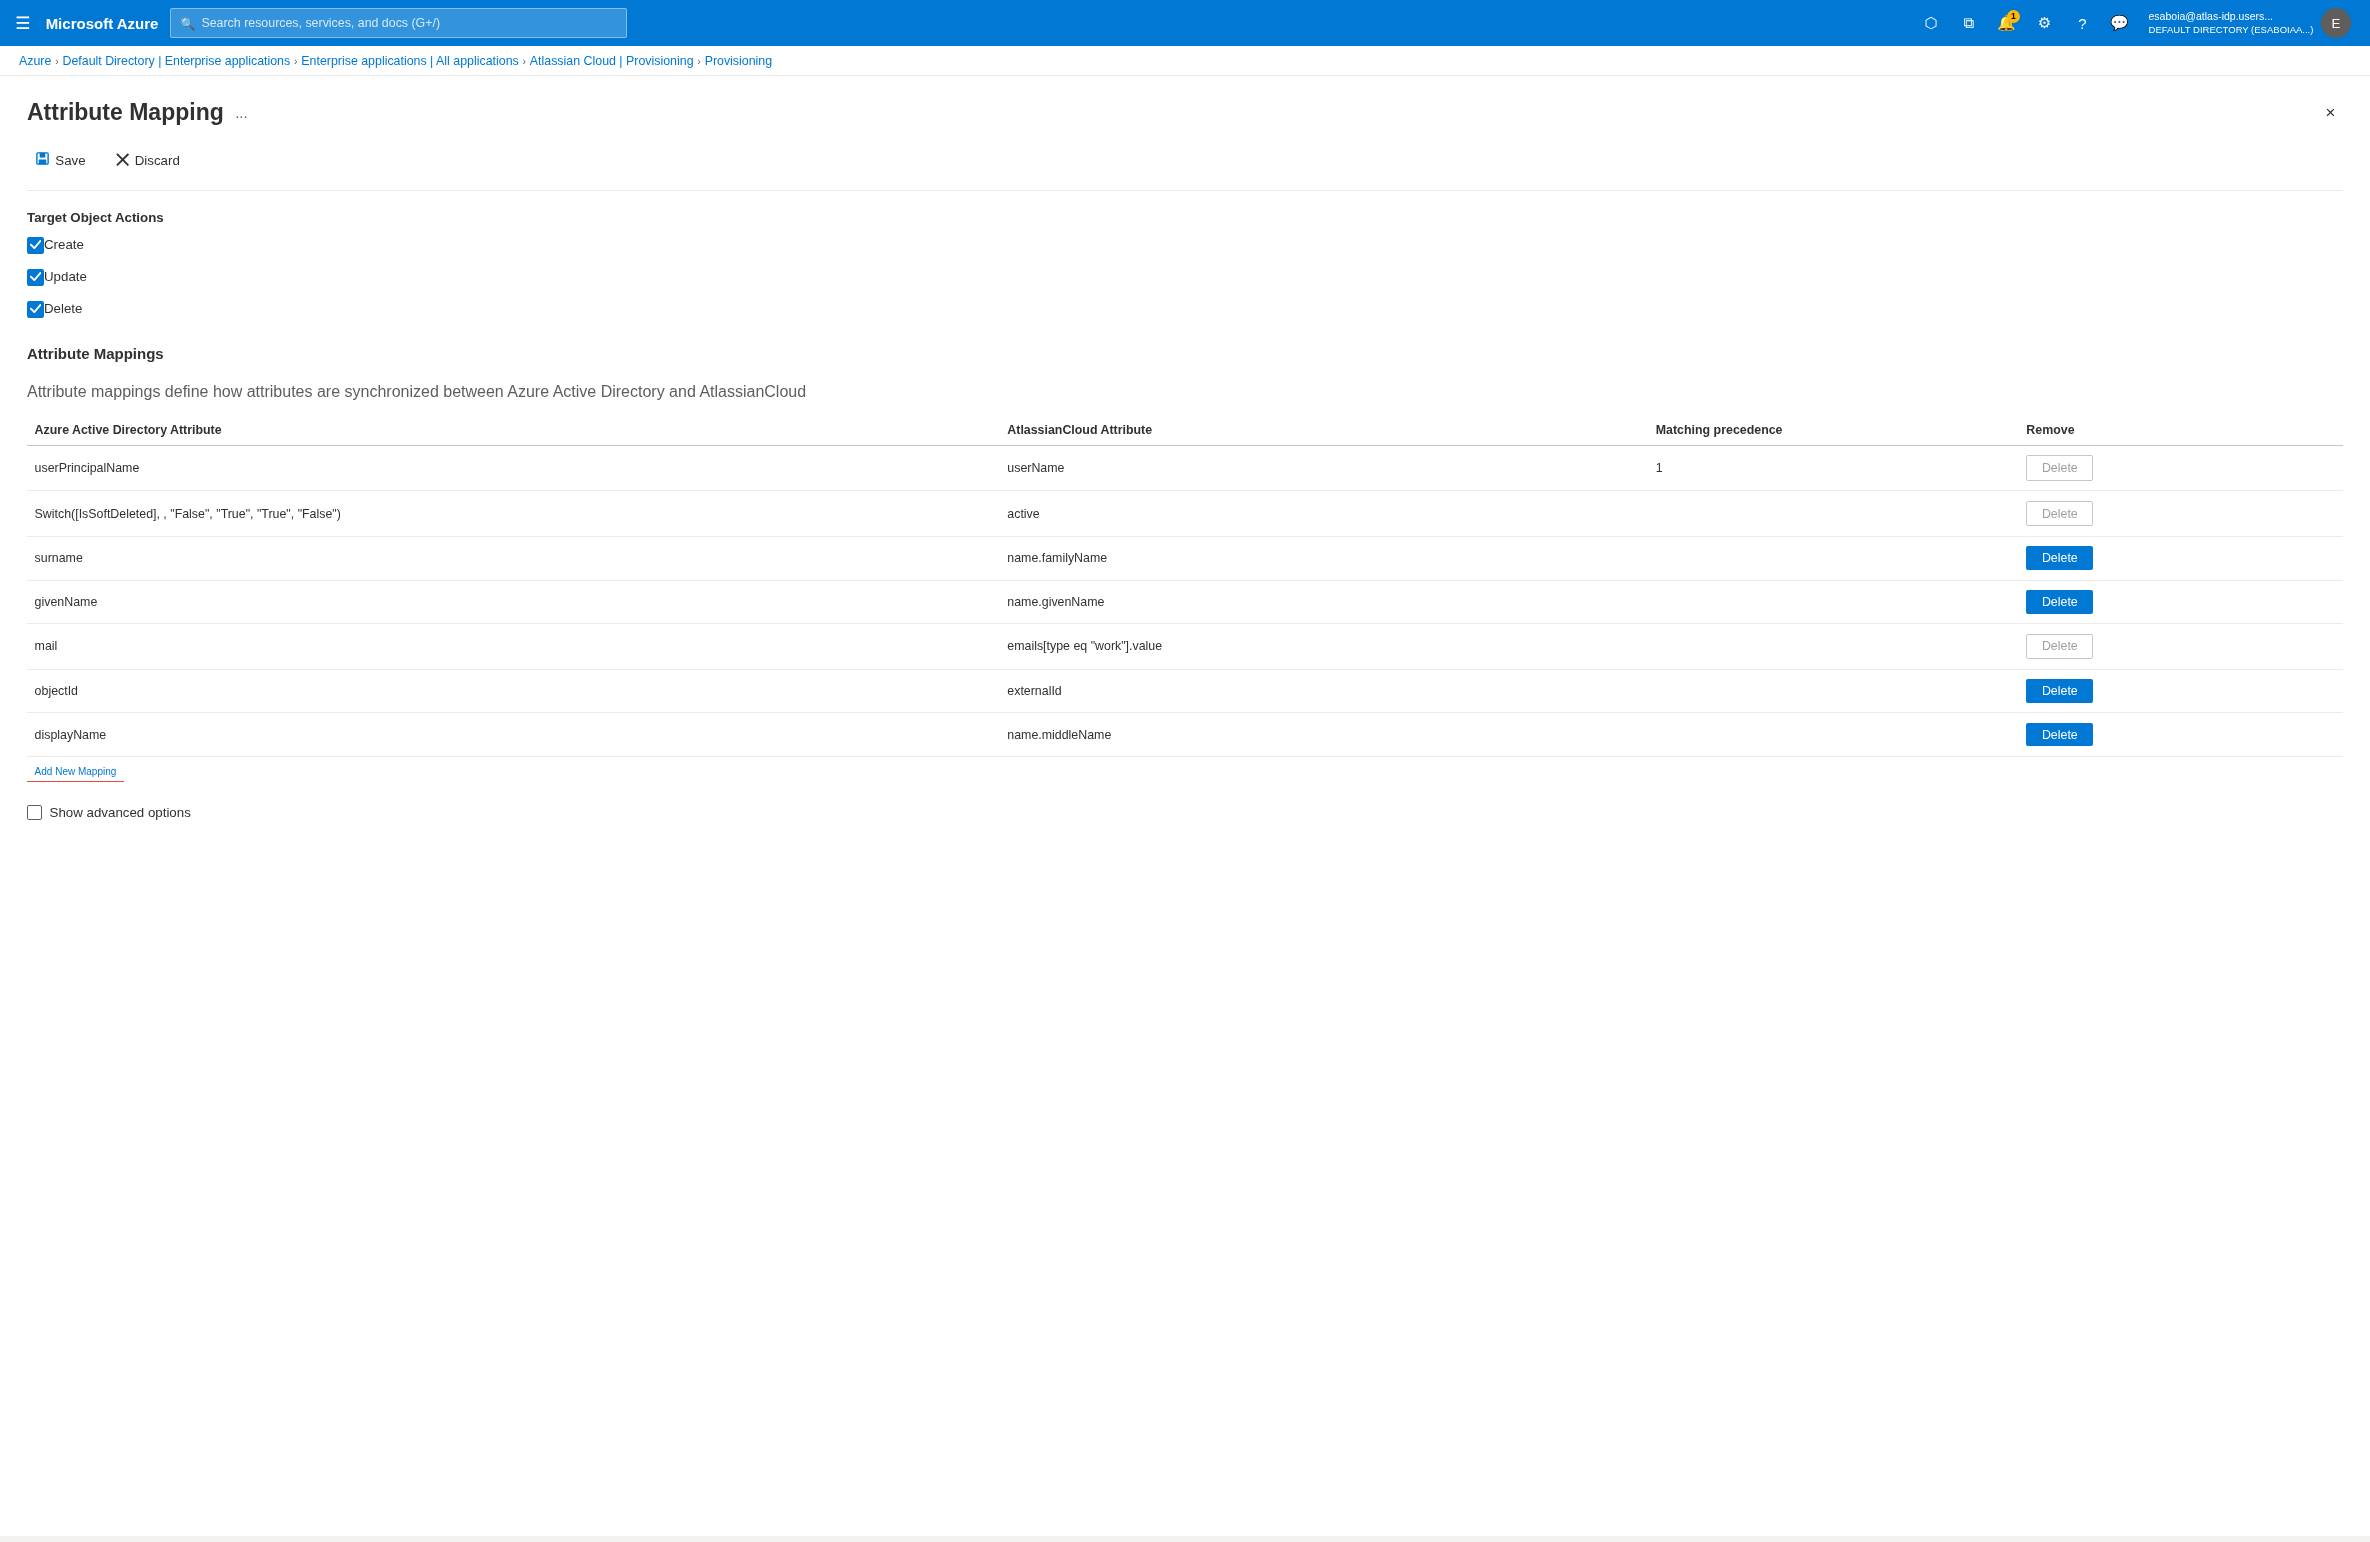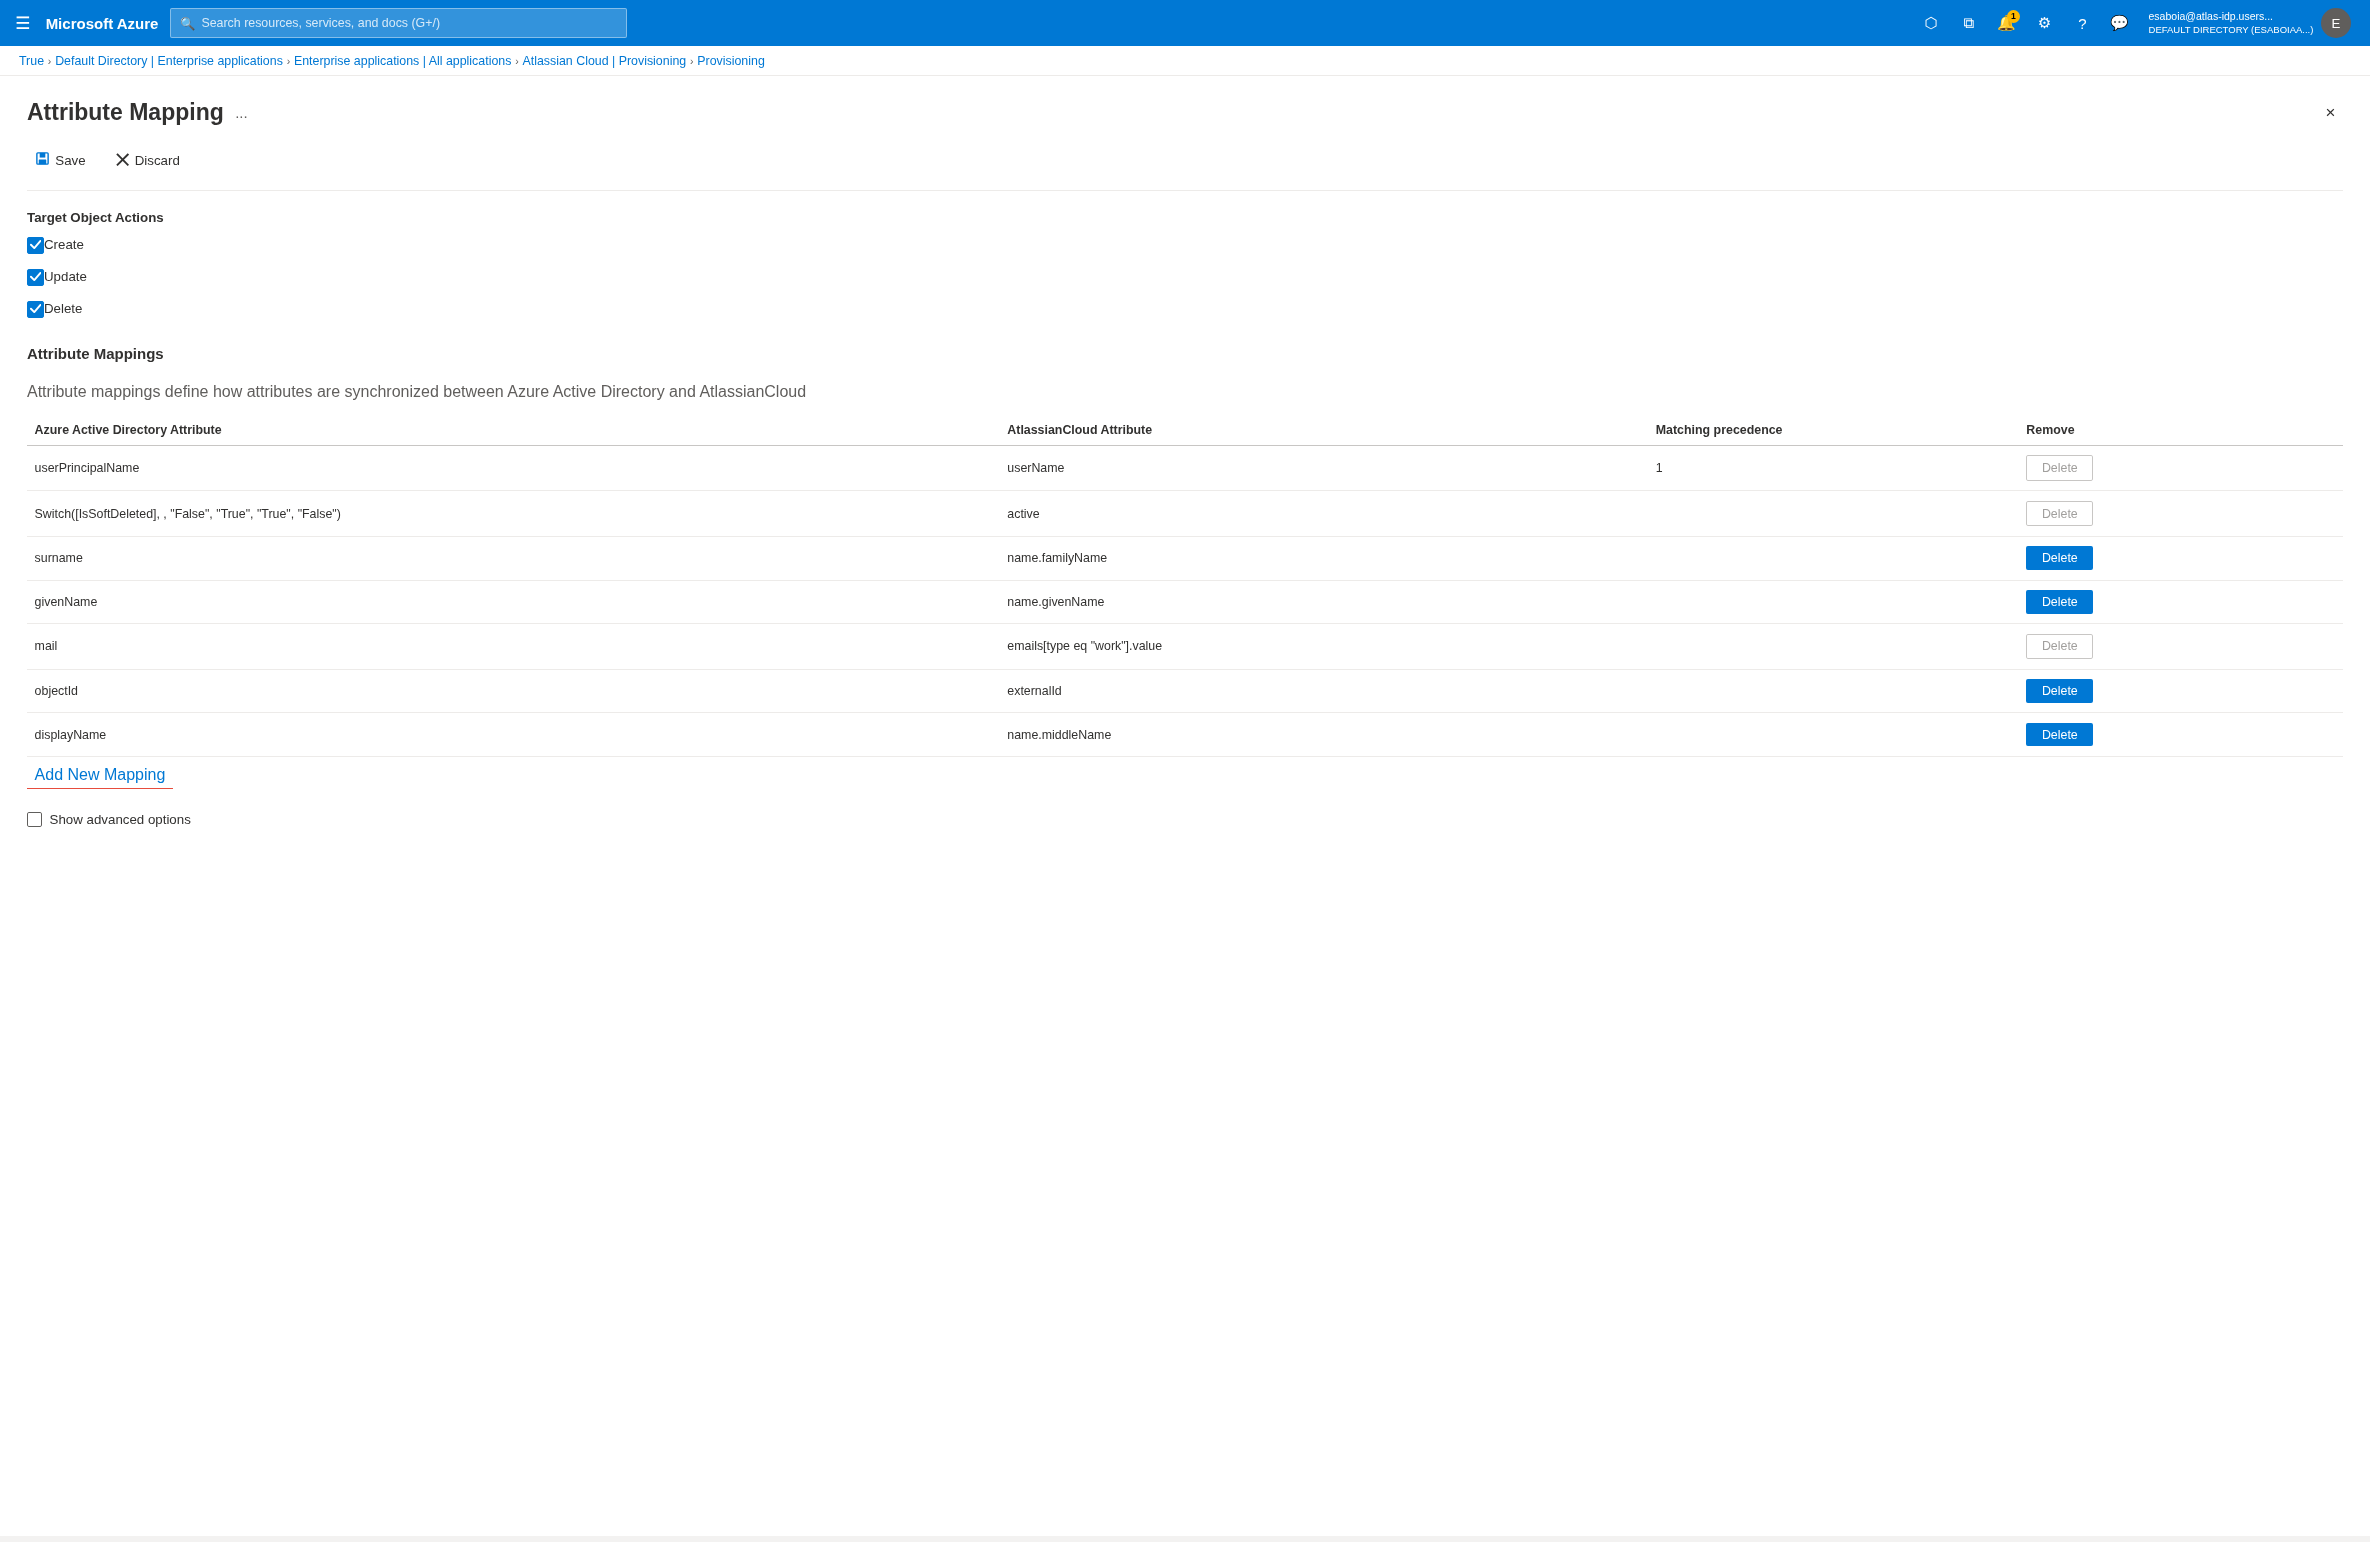--- a/index.html
+++ b/index.html
@@ -203,21 +203,21 @@
       cursor: default;
       font-size: 12.4px;
       border-radius: 1.9px;
       min-width: 67px;
     }
 
     
     .add-new-link {
       display: inline-block;
       color: #0078d4;
-      font-size: 16px;
+      font-size: 10px;
       cursor: pointer;
       padding: 9.5px 7.6px 3.8px;
       text-decoration: none;
       border-bottom: 1.9px solid #e74c3c;
       margin-bottom: 15px;
     }
 
     
     .advanced-row {
       display: flex;
@@ -258,21 +258,21 @@
       <div class="topnav-user-text">
         <div class="user-email">esaboia@atlas-idp.users...</div>
         <div class="user-dir">DEFAULT DIRECTORY (ESABOIAA...)</div>
       </div>
       <div class="topnav-avatar">E</div>
     </div>
   </div>
 </nav>
 
 <div class="breadcrumb">
-  <a>True</a>
+  <a>Azure</a>
   <span class="breadcrumb-sep">›</span>
   <a>Default Directory | Enterprise applications</a>
   <span class="breadcrumb-sep">›</span>
   <a>Enterprise applications | All applications</a>
   <span class="breadcrumb-sep">›</span>
   <a>Atlassian Cloud | Provisioning</a>
   <span class="breadcrumb-sep">›</span>
   <a>Provisioning</a>
 </div>
 

